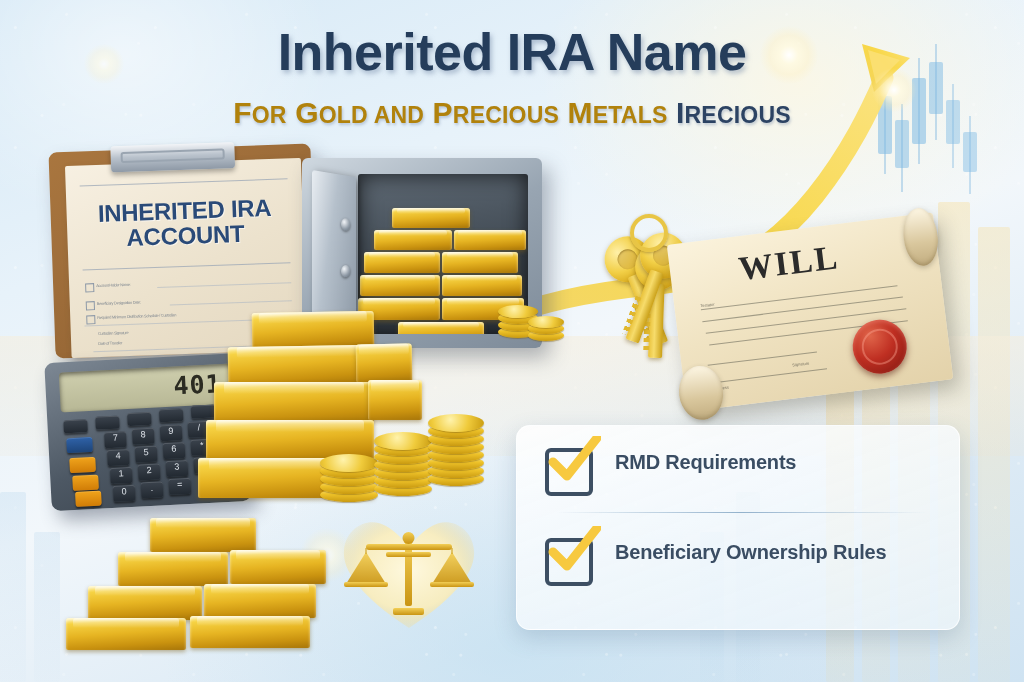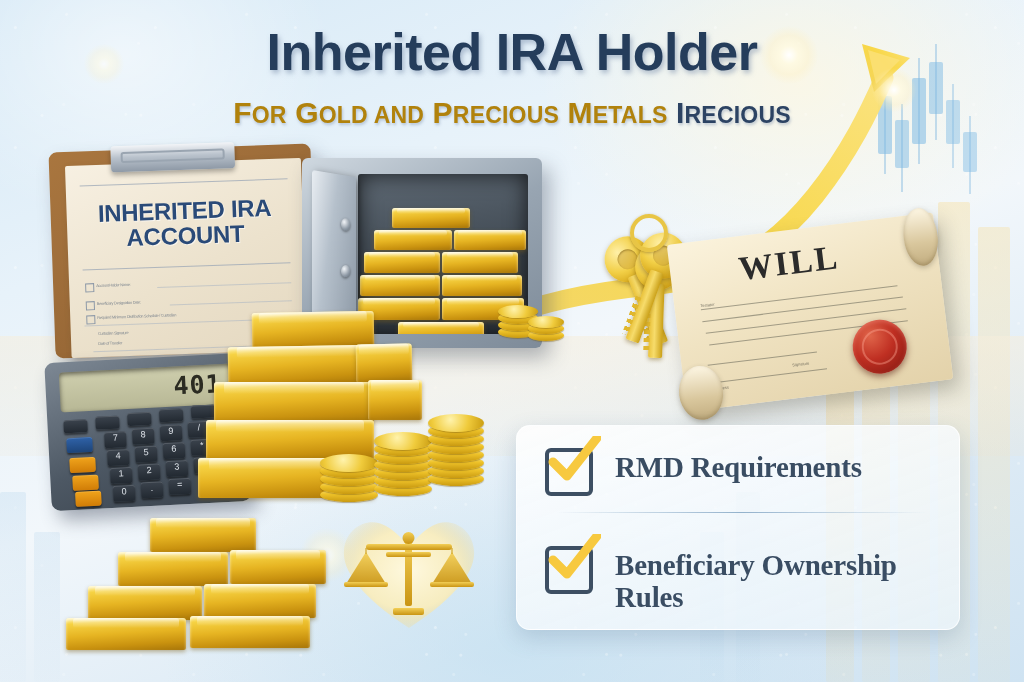--- a/index.html
+++ b/index.html
@@ -152,22 +152,22 @@
   .heart{position:absolute;left:338px;top:508px;width:142px;height:126px;}
 
   
   .panel{position:absolute;left:516px;top:425px;width:442px;height:203px;
     background:linear-gradient(160deg,rgba(255,255,255,.86),rgba(236,245,251,.78));
     border-radius:14px;box-shadow:0 8px 22px rgba(70,100,130,.22);
     border:1px solid rgba(255,255,255,.75);}
   .chk-row{position:absolute;left:28px;right:22px;display:flex;align-items:flex-start;gap:22px;}
   .chk-box{flex:0 0 auto;width:40px;height:40px;border:4px solid #3d4f63;border-radius:6px;position:relative;}
   .chk-mark{position:absolute;left:-2px;top:-16px;width:54px;height:46px;}
-  .chk-label{font-size:29px;font-weight:bold;color:#3a4d63;line-height:1.12;
-    padding-top:3px;letter-spacing:-.2px;font-family:Liberation Serif, serif;}
+  .chk-label{font-size:20px;font-weight:bold;color:#3a4d63;line-height:1.12;
+    padding-top:3px;letter-spacing:-.2px;}
   .divider{position:absolute;left:38px;right:32px;top:86px;height:1px;
     background:linear-gradient(90deg,rgba(150,180,205,0),rgba(130,165,195,.85),rgba(150,180,205,0));}
 
   .desk{position:absolute;left:0;right:0;top:336px;height:120px;
     background:linear-gradient(180deg,rgba(246,238,220,.55),rgba(238,228,206,.18));}
 </style>
 </head>
 <body>
 
 <div id="stage">
@@ -212,21 +212,21 @@
     <path d="M8 296 C 70 272, 120 262, 180 256 C 250 250, 300 222, 345 166 C 380 122, 400 80, 414 48" fill="none" stroke="url(#ag)" stroke-width="19" stroke-linecap="round" opacity=".95"></path>
     <path d="M392 14 L 440 28 L 404 62 Z" fill="url(#ag)"></path>
     <path d="M398 20 L 430 30 L 406 54 Z" fill="#fbe179" opacity=".8"></path>
   </svg>
 
   <div class="sparkle" style="left:760px;top:26px;width:58px;height:58px;"></div>
   <div class="sparkle" style="left:872px;top:68px;width:44px;height:44px;"></div>
   <div class="sparkle" style="left:84px;top:44px;width:40px;height:40px;opacity:.6;"></div>
   <div class="sparkle" style="left:300px;top:528px;width:54px;height:54px;opacity:.7;"></div>
 
-  <div id="title">Inherited IRA Holder</div>
+  <div id="title">Inherited IRA Name</div>
   <div id="subtitle">
     <span class="gold">F<span class="sc">OR</span> G<span class="sc">OLD AND</span> P<span class="sc">RECIOUS</span> M<span class="sc">ETALS</span> </span><span class="navy">I<span class="sc">RECIOUS</span></span>
   </div>
 
   <div class="clipboard">
     <div class="clip-paper">
       <div class="clip-h1">
         <span>INHERITED IRA</span><br>
         <span>ACCOUNT</span>
       </div>
@@ -428,21 +428,21 @@
       <div class="chk-box">
         <svg class="chk-mark" viewBox="0 0 54 46">
           <path d="M6 26 L 20 40 L 50 2" fill="none" stroke="#f7c93f" stroke-width="9" stroke-linecap="round" stroke-linejoin="round"></path>
         </svg>
       </div>
       <div class="chk-label">RMD Requirements</div>
     </div>
 
     <div class="divider"></div>
 
-    <div class="chk-row" style="top:120px;">
+    <div class="chk-row" style="top:112px;">
       <div class="chk-box">
         <svg class="chk-mark" viewBox="0 0 54 46">
           <path d="M6 26 L 20 40 L 50 2" fill="none" stroke="#f7c93f" stroke-width="9" stroke-linecap="round" stroke-linejoin="round"></path>
         </svg>
       </div>
       <div class="chk-label" style="max-width:330px;">Beneficiary Ownership Rules</div>
     </div>
   </div>
 
 </div>

